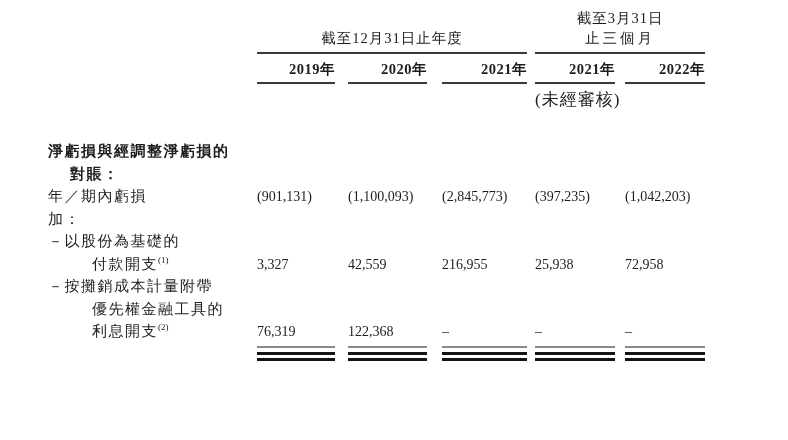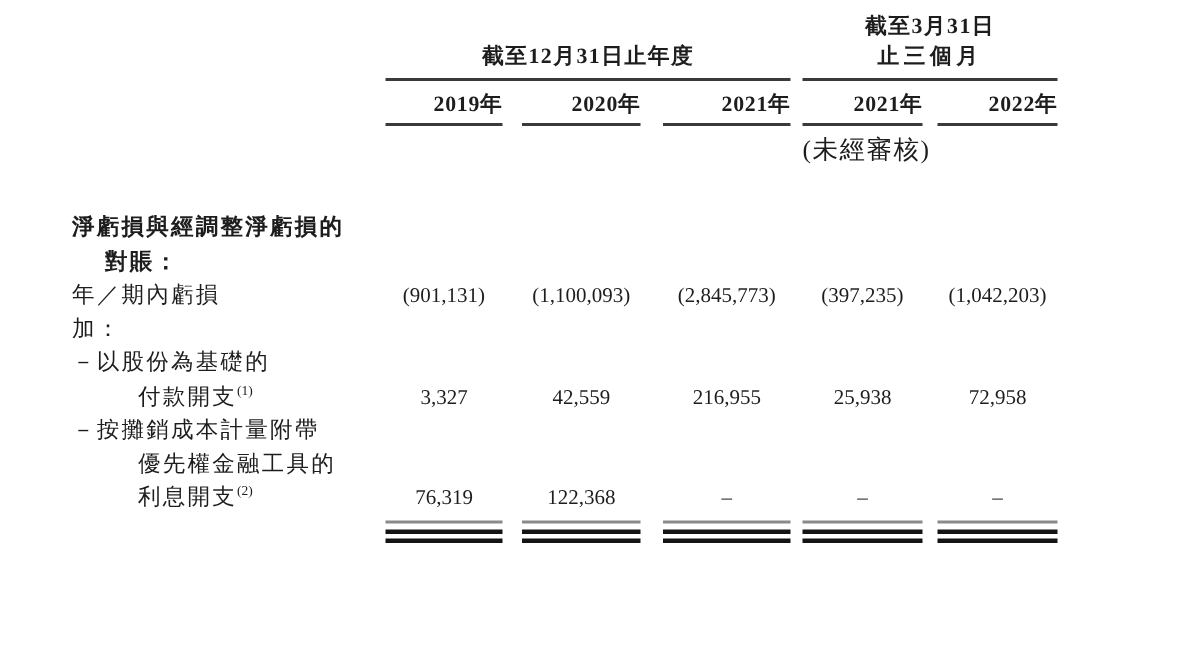--- a/index.html
+++ b/index.html
@@ -18,21 +18,21 @@
     grid-template-columns:209px 78px 13px 79px 15px 85px 8px 80px 10px 80px;
   }
   .lbl{grid-column:1;}
   .c1{grid-column:2;} .c2{grid-column:4;} .c3{grid-column:6;}
   .c4{grid-column:8;} .c5{grid-column:10;}
   .g13{grid-column:2/7;} .g45{grid-column:8/11;}
 
   
   .hdr-groups{align-items:end;}
   .grp{
-    text-align:center;font-weight:bold;font-size:14.5px;
+    text-align:center;font-weight:normal;font-size:14.5px;
     letter-spacing:1px;line-height:20px;
     padding-bottom:4px;border-bottom:2px solid #3a3a3a;
   }
   .grp .wide{letter-spacing:3px;}
   .years .yr{
     font-weight:bold;font-size:14.5px;text-align:right;
     padding:6px 0 3px 0;border-bottom:2px solid #3a3a3a;
     letter-spacing:0.5px;
   }
   .note-units{
@@ -50,21 +50,21 @@
     display:grid;
     grid-template-columns:209px 78px 13px 79px 15px 85px 8px 80px 10px 80px;
     align-items:baseline;
     min-height:22.5px;
   }
   .brow .lbl{font-size:15px;letter-spacing:1.5px;white-space:nowrap;}
   .bold{font-weight:bold;}
   .ind1{padding-left:22px;}
   .ind2{padding-left:44px;}
   .num{
-    font-size:14px;text-align:center;white-space:nowrap;
+    font-size:14px;text-align:left;white-space:nowrap;
     font-variant-numeric:tabular-nums;
   }
   sup{font-size:9px;letter-spacing:0;}
 
   .subline .num{padding-bottom:6px;border-bottom:2px solid #8a8a8a;}
   .total{margin-top:21px;}
   .total .num{font-weight:bold;}
   .rule-row{margin-top:4px;}
   .dbl{
     height:3px;

